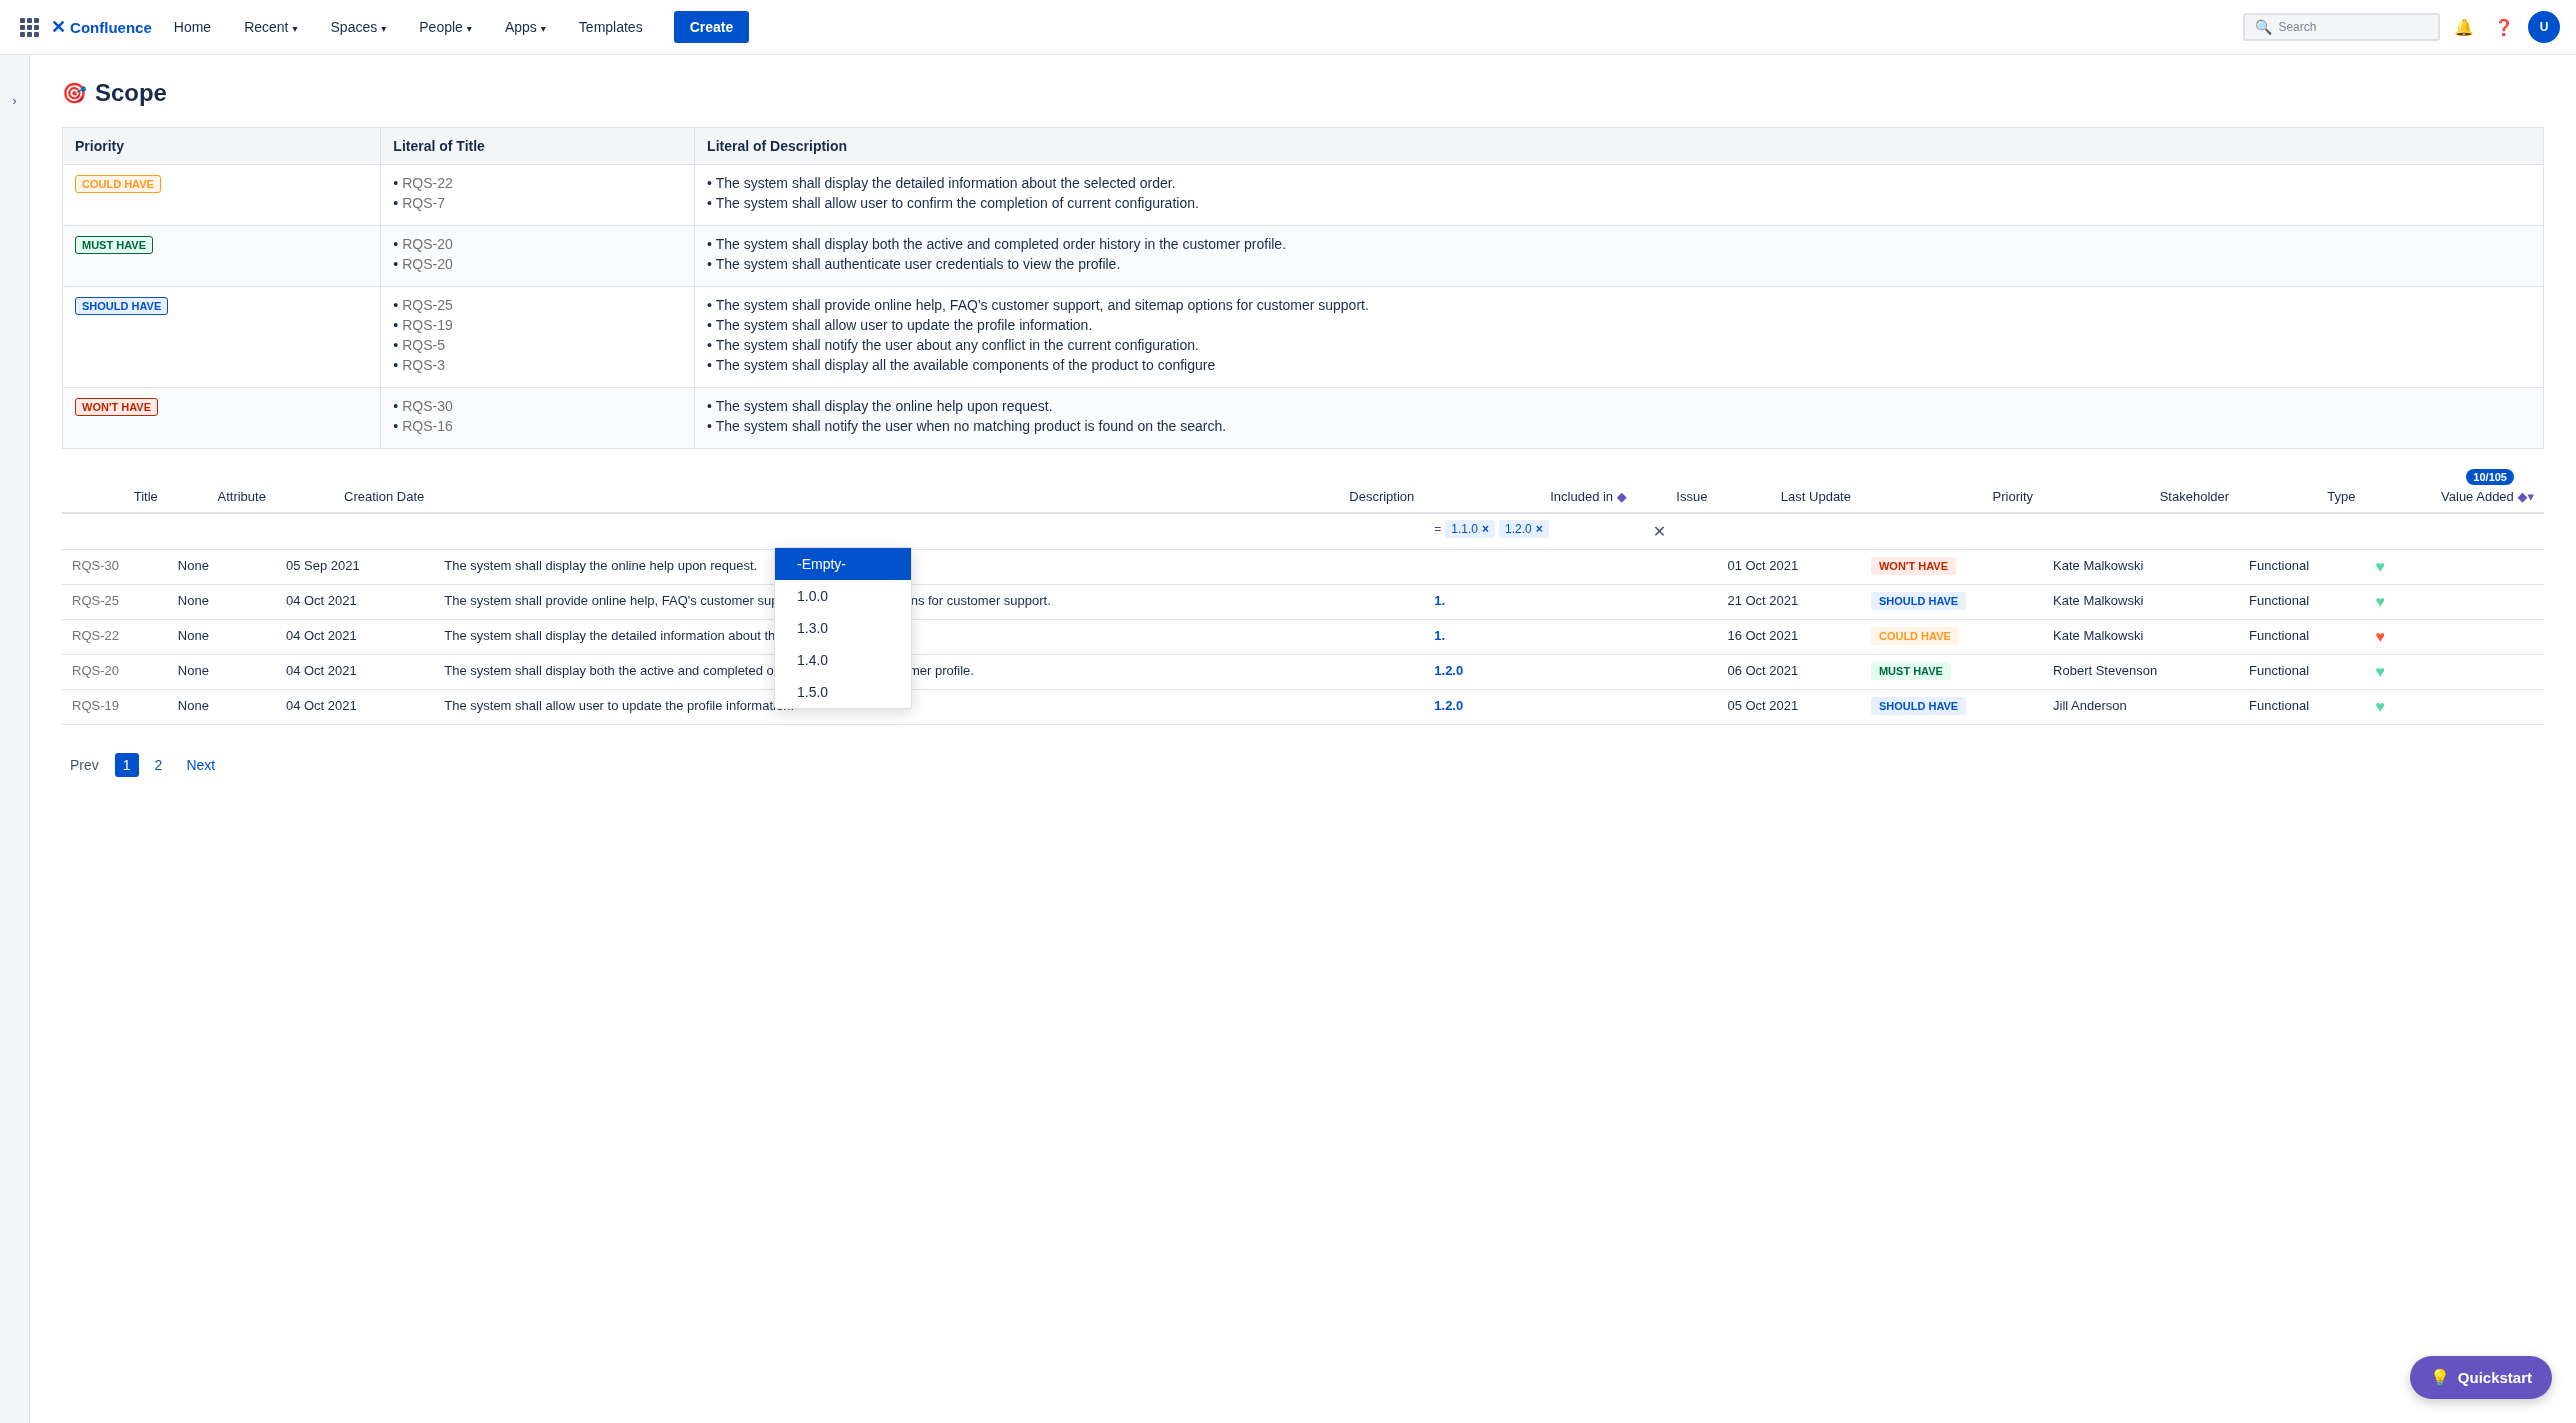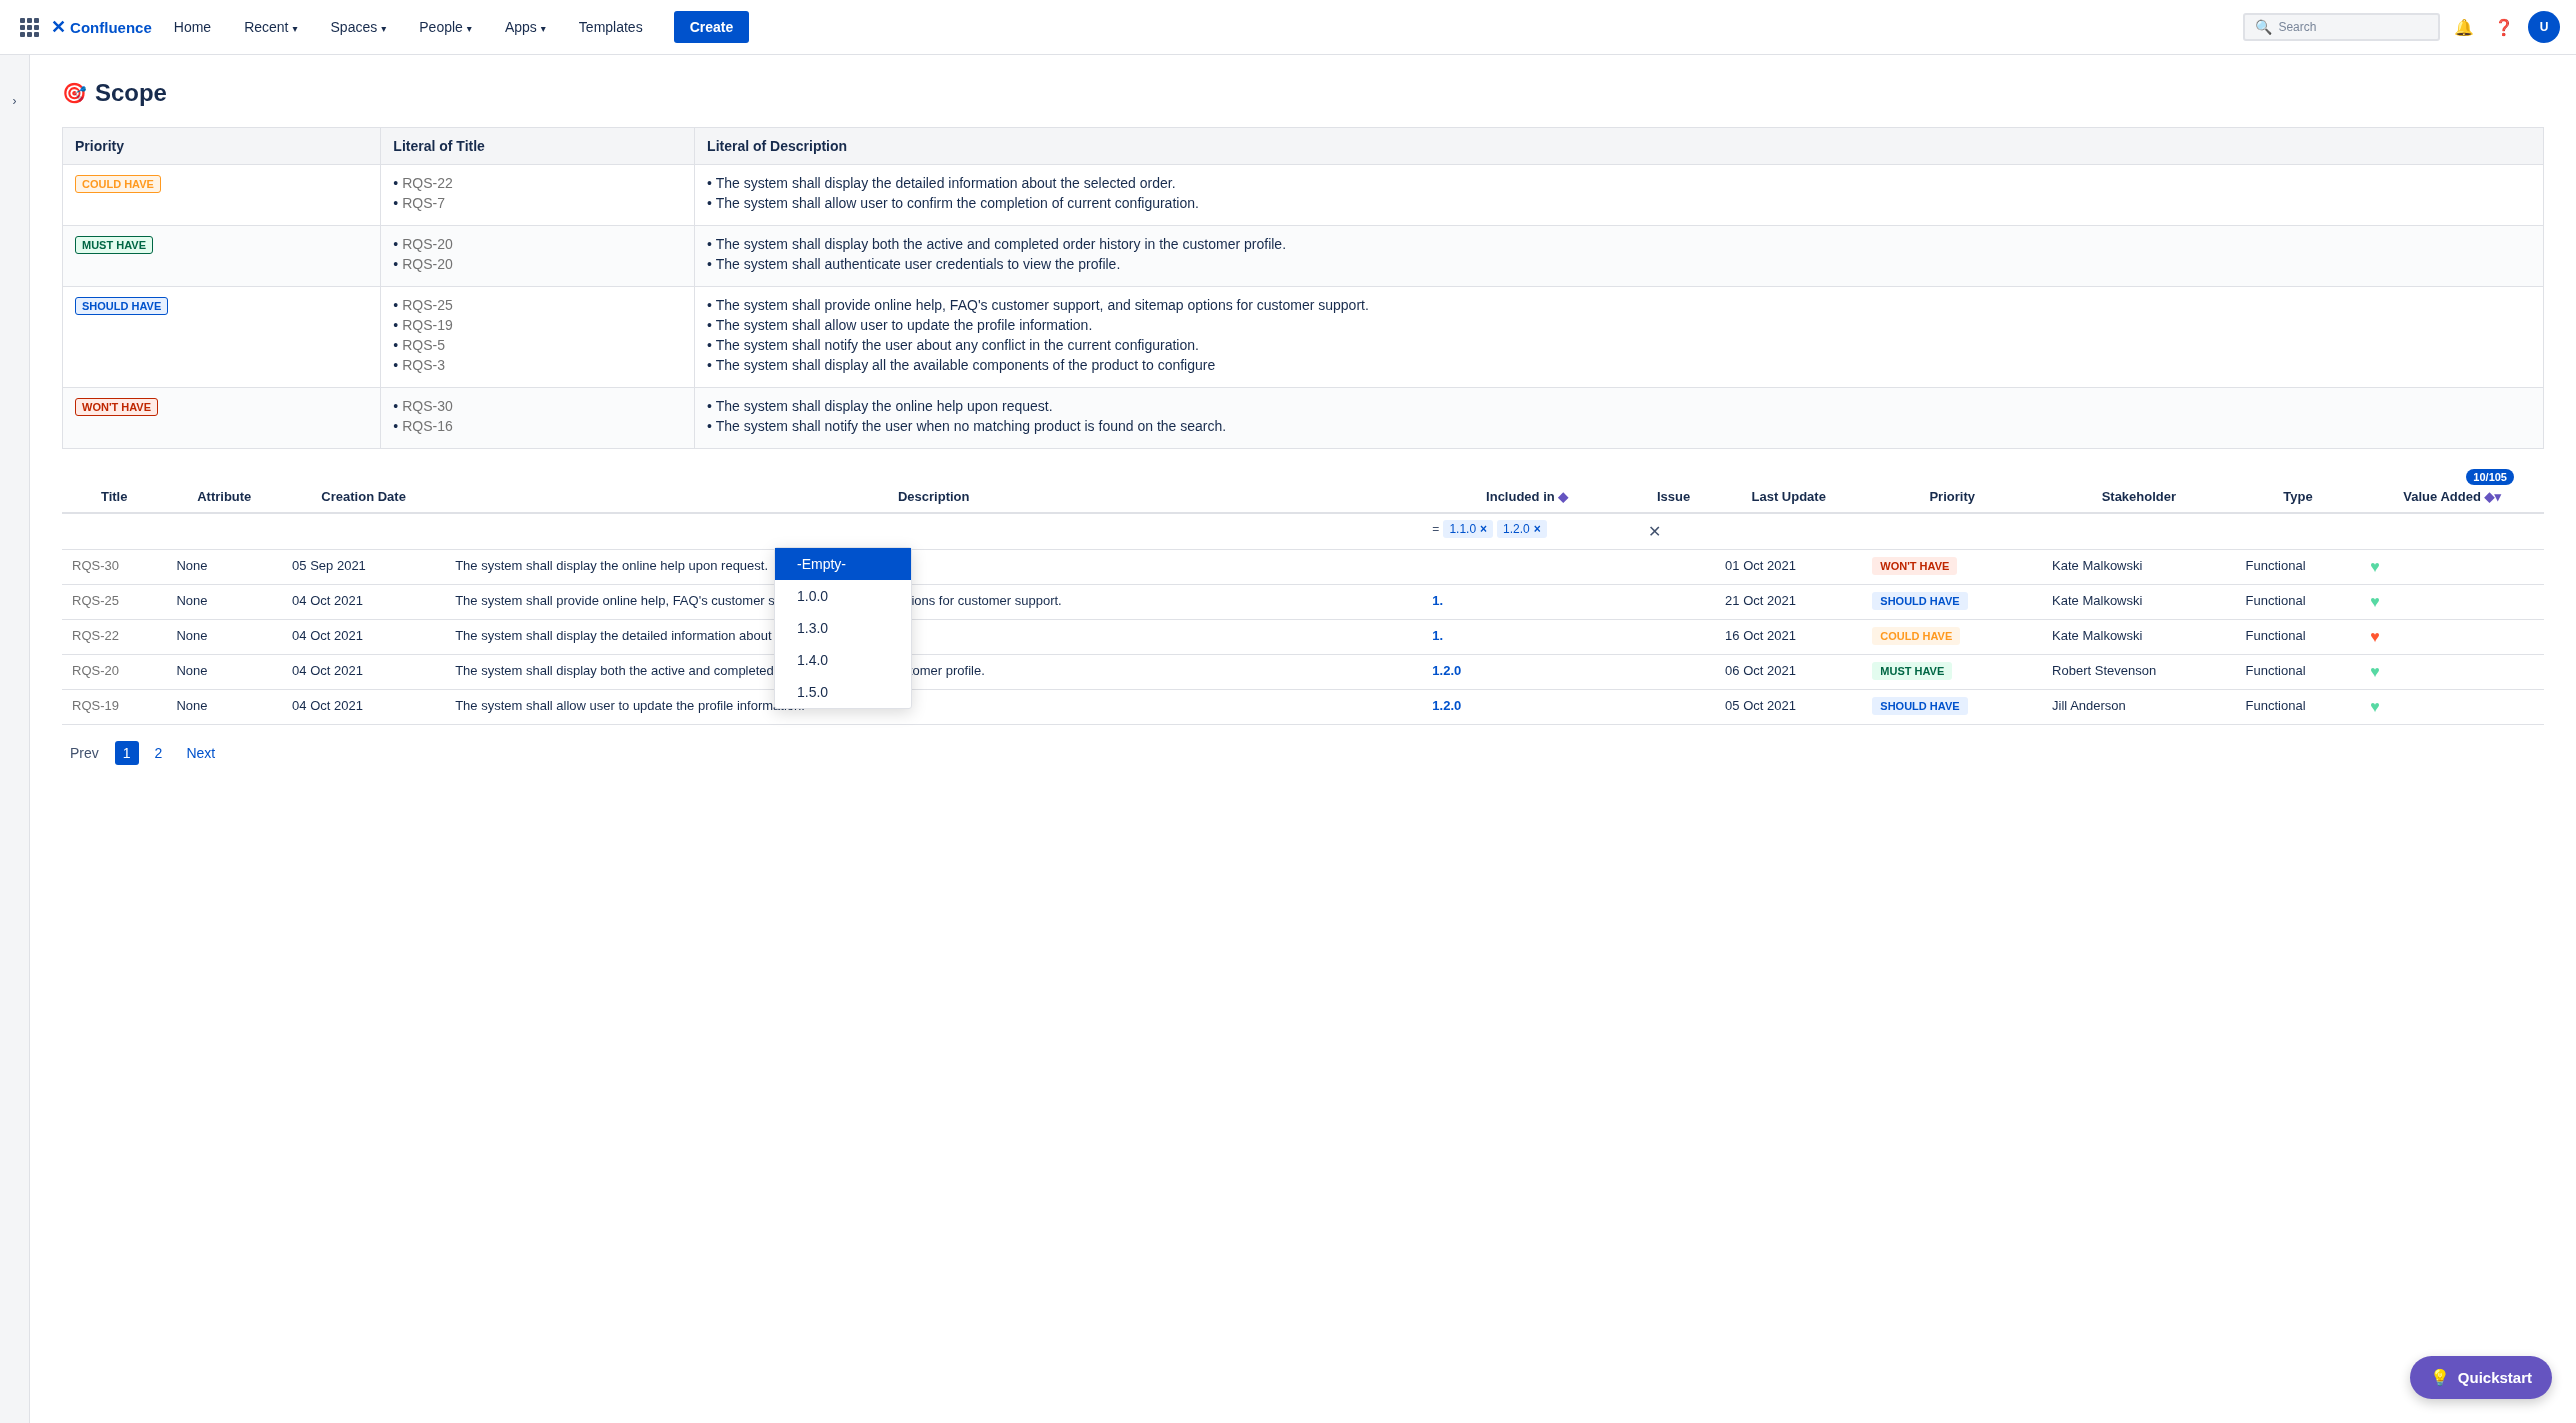--- a/index.html
+++ b/index.html
@@ -51,21 +51,21 @@
     .priority-wont { background: #ffebe6; color: #bf2600; border: 1px solid #bf2600; }
     .rqs-link { color: #737373; text-decoration: none; }
     .bullet-list { list-style: none; padding: 0; }
     .bullet-list li::before { content: '• '; }
     .bullet-list li { margin-bottom: 4px; }
 
     
     .req-table-section { position: relative; }
     .filter-badge { position: absolute; top: -12px; right: 30px; background: #0052cc; color: #fff; border-radius: 10px; font-size: 11px; padding: 2px 7px; font-weight: 600; }
     .req-table { width: 100%; border-collapse: collapse; font-size: 13px; }
-    .req-table th { padding: 8px 10px; text-align: center; font-weight: 700; color: #172b4d; border-bottom: 2px solid #dfe1e6; white-space: nowrap; cursor: pointer; }
+    .req-table th { padding: 8px 10px; text-align: right; font-weight: 400; color: #172b4d; border-bottom: 2px solid #dfe1e6; white-space: nowrap; cursor: pointer; }
     .req-table td { padding: 8px 10px; border-bottom: 1px solid #dfe1e6; vertical-align: top; }
     .filter-row td { padding: 6px 10px; border-bottom: 1px solid #dfe1e6; }
     .filter-tags { display: flex; align-items: center; gap: 4px; flex-wrap: wrap; }
     .filter-eq { color: #42526e; font-size: 12px; }
     .filter-tag { display: inline-flex; align-items: center; background: #e6f0ff; color: #0052cc; border-radius: 3px; padding: 2px 6px; font-size: 12px; gap: 4px; }
     .filter-tag-remove { cursor: pointer; font-size: 12px; color: #0052cc; font-weight: 700; }
     .filter-close { background: none; border: none; cursor: pointer; font-size: 16px; color: #42526e; padding: 2px 6px; }
     .dropdown-popup { position: fixed; background: #fff; border: 1px solid #dfe1e6; border-radius: 3px; box-shadow: 0 4px 16px rgba(0,0,0,0.15); z-index: 201; min-width: 138px; }
     .dropdown-item { padding: 8px 22px; cursor: pointer; font-size: 14px; color: #172b4d; }
     .dropdown-item.selected { background: #0052cc; color: #fff; }
@@ -74,21 +74,21 @@
     .badge-wont { background: #ffebe6; color: #bf2600; padding: 3px 8px; border-radius: 3px; font-size: 11px; font-weight: 700; text-transform: uppercase; white-space: nowrap; }
     .badge-should { background: #e6f0ff; color: #0052cc; padding: 3px 8px; border-radius: 3px; font-size: 11px; font-weight: 700; text-transform: uppercase; white-space: nowrap; }
     .badge-could { background: #fff4e6; color: #ff991f; padding: 3px 8px; border-radius: 3px; font-size: 11px; font-weight: 700; text-transform: uppercase; white-space: nowrap; }
     .badge-must { background: #e3fcef; color: #006644; padding: 3px 8px; border-radius: 3px; font-size: 11px; font-weight: 700; text-transform: uppercase; white-space: nowrap; }
 
     
     .heart-green { color: #57d9a3; font-size: 16px; }
     .heart-red { color: #ff5630; font-size: 16px; }
 
     
-    .pagination { display: flex; align-items: center; gap: 8px; margin-top: 16px; font-size: 14px; }
+    .pagination { display: flex; align-items: center; gap: 8px; margin-top: 28px; font-size: 14px; }
     .page-link { color: #0052cc; cursor: pointer; text-decoration: none; padding: 4px 8px; border-radius: 3px; }
     .page-link.active { background: #0052cc; color: #fff; border-radius: 3px; }
     .page-text { color: #42526e; }
 
     
     .quickstart-btn { position: fixed; bottom: 24px; right: 24px; background: #6554c0; color: #fff; border: none; border-radius: 24px; padding: 12px 20px; font-size: 15px; font-weight: 600; cursor: pointer; display: flex; align-items: center; gap: 8px; box-shadow: 0 4px 12px rgba(0,0,0,0.2); }
     .qs-icon { font-size: 16px; }
   </style>
 </head>
 <body>

